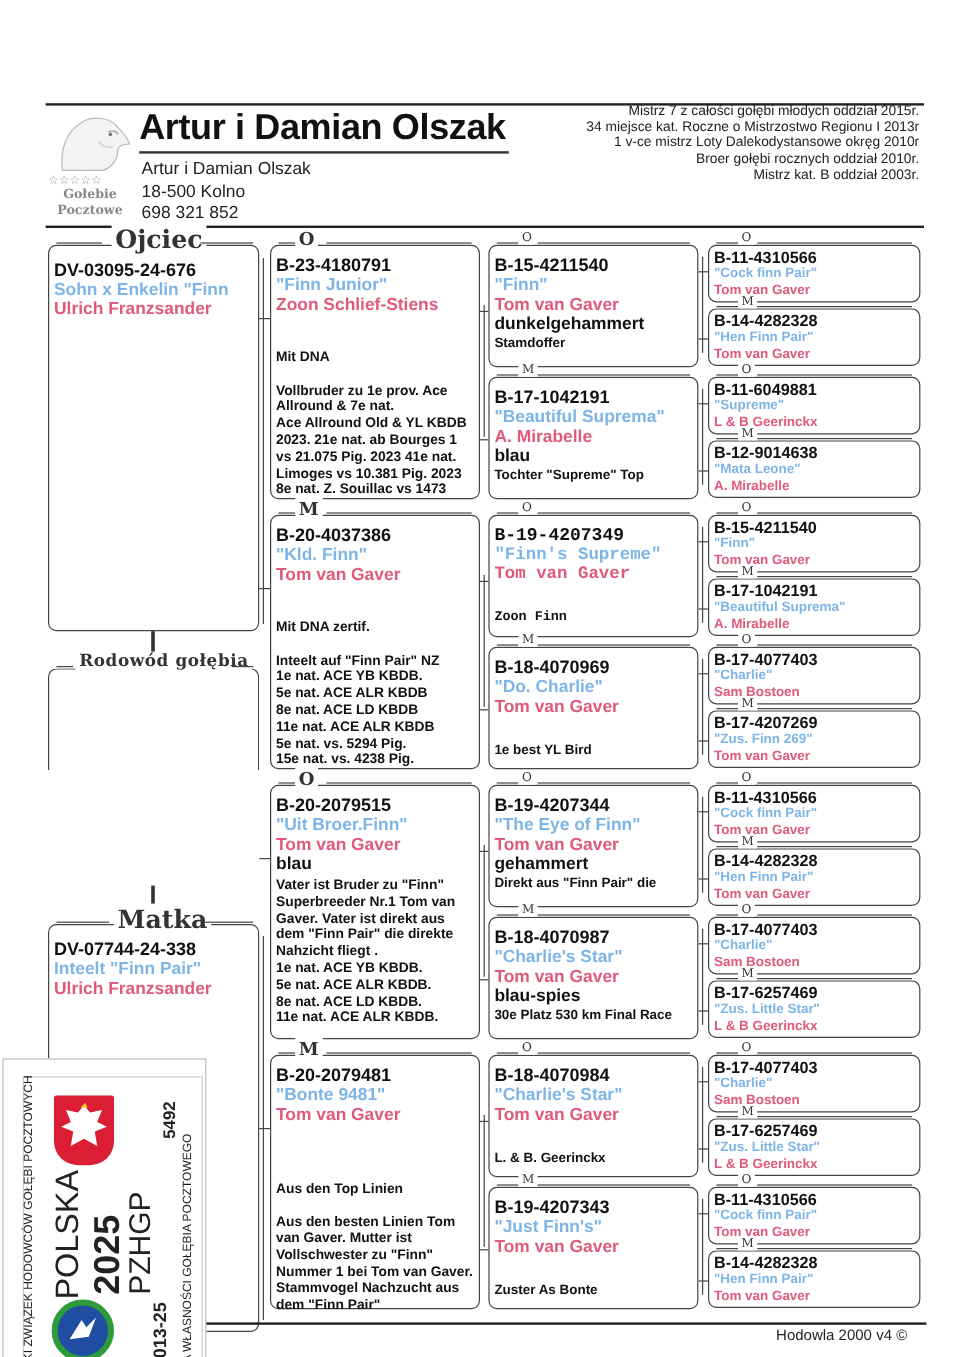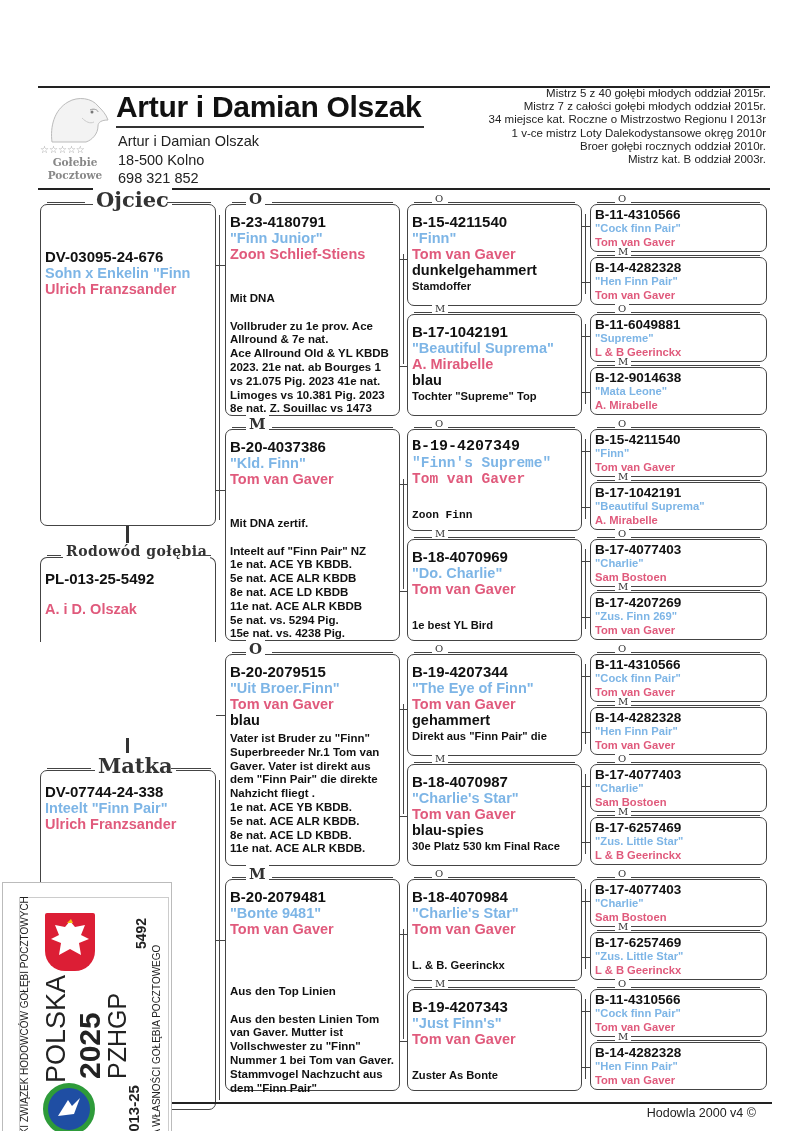--- a/index.html
+++ b/index.html
@@ -61,21 +61,20 @@
 
 <div class="header-title">Artur i Damian Olszak</div>
 <div class="title-rule"></div>
 <div class="owner-lines">
   <div>Artur i Damian Olszak</div>
   <div>18-500 Kolno</div>
   <div>698 321 852</div>
 </div>
 
 <div class="achievements">
-  <div>Mistrz 5 z 40 gołębi młodych oddział 2015r.</div>
   <div>Mistrz 7 z całości gołębi młodych oddział 2015r.</div>
   <div>34 miejsce kat. Roczne o Mistrzostwo Regionu I 2013r</div>
   <div>1 v-ce mistrz Loty Dalekodystansowe okręg 2010r</div>
   <div>Broer gołębi rocznych oddział 2010r.</div>
   <div>Mistrz kat. B oddział 2003r.</div>
 </div>
 
 <div id="pedigree">
     <div class="box g2" style="left: 225px; top: 204px; width: 175px; height: 212px;">
       <div class="legend">
@@ -497,38 +496,34 @@
     <div class="hline" style="left: 582px; top: 1011px; width: 8px;"></div>
     <div class="hline" style="left: 582px; top: 1067px; width: 8px;"></div>
   </div>
 
 <div class="box g1" style="left:40px; top:204px; width:176px; height:322px;">
   <div class="legend">
     <div class="line" style="left:6px; width:38px;"></div>
     <div class="lbl" style="left:52px; top:-9px; font-size:21px; font-weight:bold;">Ojciec</div>
     <div class="line" style="left:126px; width:44px;"></div>
   </div>
-  <div style="position:absolute; left:4px; top:12px;margin-top:31px;">
+  <div style="position:absolute; left:4px; top:12px;">
     <div class="ring">DV-03095-24-676</div>
     <div class="name">Sohn x Enkelin "Finn</div>
     <div class="breeder">Ulrich Franzsander</div>
   </div>
 </div>
 
 <div class="vline" style="left:126px; top:526px; height:30px; width:2.5px; background:#333;"></div>
 
 <div class="box g1" style="left:40px; top:557px; width:176px; height:85px; border-bottom:none; border-radius:7px 7px 0 0;">
   <div class="legend">
     <div class="line" style="left:6px; width:14px;"></div>
     <div class="lbl" style="left:22px; top:-6px; font-size:14px; font-weight:bold; letter-spacing:0.5px;">Rodowód gołębia</div>
     <div class="line" style="left:152px; width:18px;"></div>
-  </div>
-  <div style="position:absolute; left:4px; top:12px;">
-    <div class="ring">PL-013-25-5492</div>
-    <div class="breeder" style="margin-top:14px;">A. i D. Olszak</div>
   </div>
 </div>
 
 <div class="vline" style="left:126px; top:738px; height:30px; width:2.5px; background:#333;"></div>
 
 <div class="box g1" style="left:40px; top:770px; width:176px; height:340px;">
   <div class="legend">
     <div class="line" style="left:6px; width:44px;"></div>
     <div class="lbl" style="left:54px; top:-9px; font-size:21px; font-weight:bold;">Matka</div>
     <div class="line" style="left:130px; width:40px;"></div>

